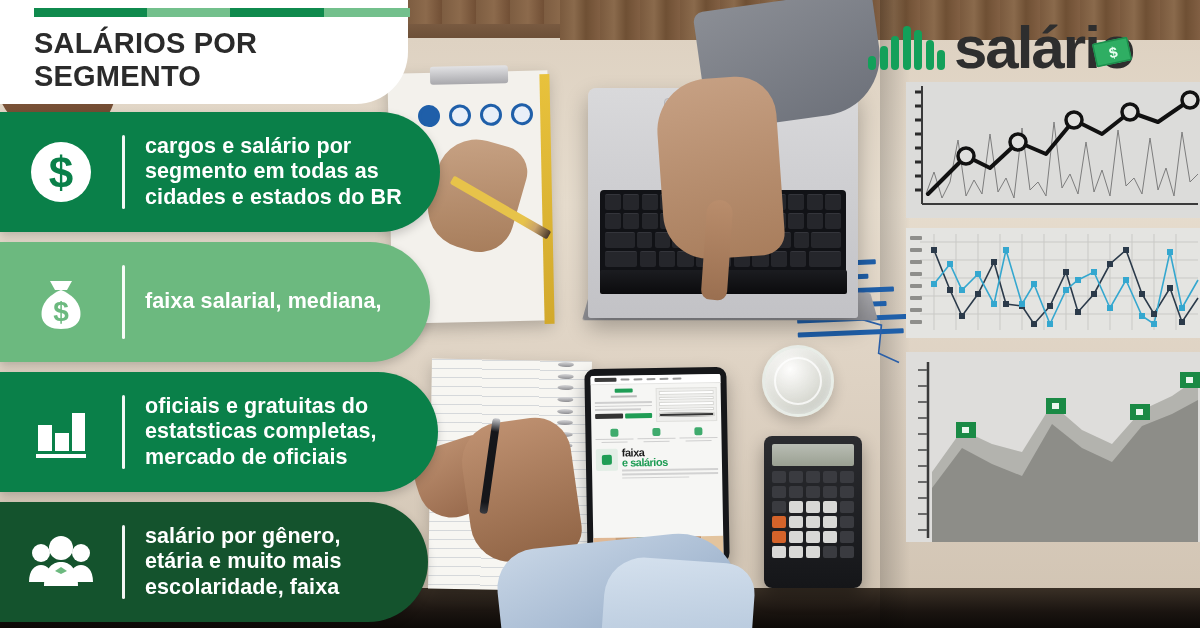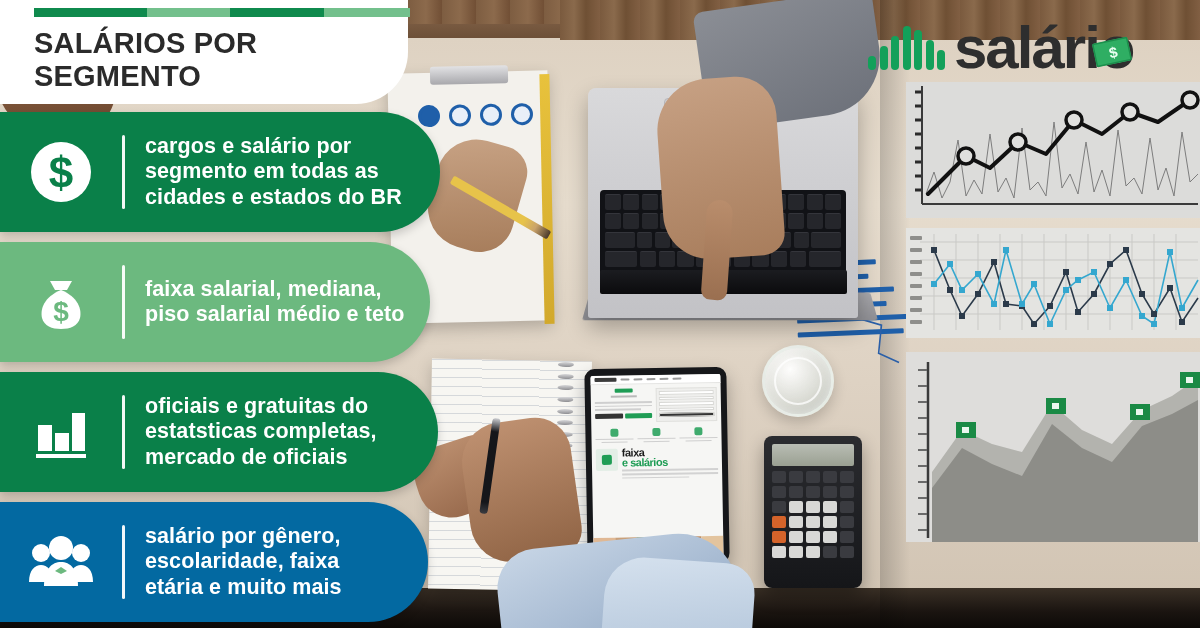--- a/index.html
+++ b/index.html
@@ -697,54 +697,53 @@
     <div class="b-icon">
       <svg width="62" height="62" viewBox="0 0 62 62">
         <path d="M20 10 h22 l-5 9 h-12 z" fill="#fff"></path>
         <path d="M31 19 C14 26 10 38 12 47 C14 55 22 58 31 58 C40 58 48 55 50 47 C52 38 48 26 31 19 Z" fill="#fff"></path>
         <text x="31" y="50" font-family="Liberation Sans, sans-serif" font-size="28" font-weight="bold" fill="#6cb97f" text-anchor="middle">$</text>
       </svg>
     </div>
     <div class="b-div"></div>
     <div class="b-text">
       <div>faixa salarial, mediana,</div>
-      <div>piso salarial médio e teto</div>
     </div>
   </div>
 
   <div class="badge b3" style="background:#0a8049">
     <div class="b-icon">
       <svg width="62" height="62" viewBox="0 0 62 62">
         <rect x="8" y="24" width="14" height="26" fill="#fff"></rect>
         <rect x="25" y="32" width="14" height="18" fill="#fff"></rect>
         <rect x="42" y="12" width="13" height="38" fill="#fff"></rect>
         <rect x="6" y="53" width="50" height="4" fill="#fff"></rect>
       </svg>
     </div>
     <div class="b-div"></div>
     <div class="b-text">
       <div>oficiais e gratuitas do</div>
       <div>estatsticas completas,</div>
       <div>mercado de oficiais</div>
     </div>
   </div>
 
-  <div class="badge b4" style="background:#0369a1">
+  <div class="badge b4" style="background:#14532d">
     <div class="b-icon">
       <svg width="66" height="56" viewBox="0 0 66 56">
         <circle cx="13" cy="19" r="9" fill="#fff"></circle>
         <path d="M1 48 C1 36 7 31 13 31 C19 31 25 36 25 48 Z" fill="#fff"></path>
         <circle cx="53" cy="19" r="9" fill="#fff"></circle>
         <path d="M41 48 C41 36 47 31 53 31 C59 31 65 36 65 48 Z" fill="#fff"></path>
         <circle cx="33" cy="14" r="12" fill="#fff"></circle>
         <path d="M16 52 C16 35 24 28 33 28 C42 28 50 35 50 52 Z" fill="#fff"></path>
         <path d="M33 33 l-6 4 6 3 6 -3 z" fill="#6cb97f"></path>
       </svg>
     </div>
     <div class="b-div"></div>
     <div class="b-text">
       <div>salário por gênero,</div>
+      <div>etária e muito mais</div>
       <div>escolaridade, faixa</div>
-      <div>etária e muito mais</div>
     </div>
   </div>
 
 </div>
 
 </body></html>

